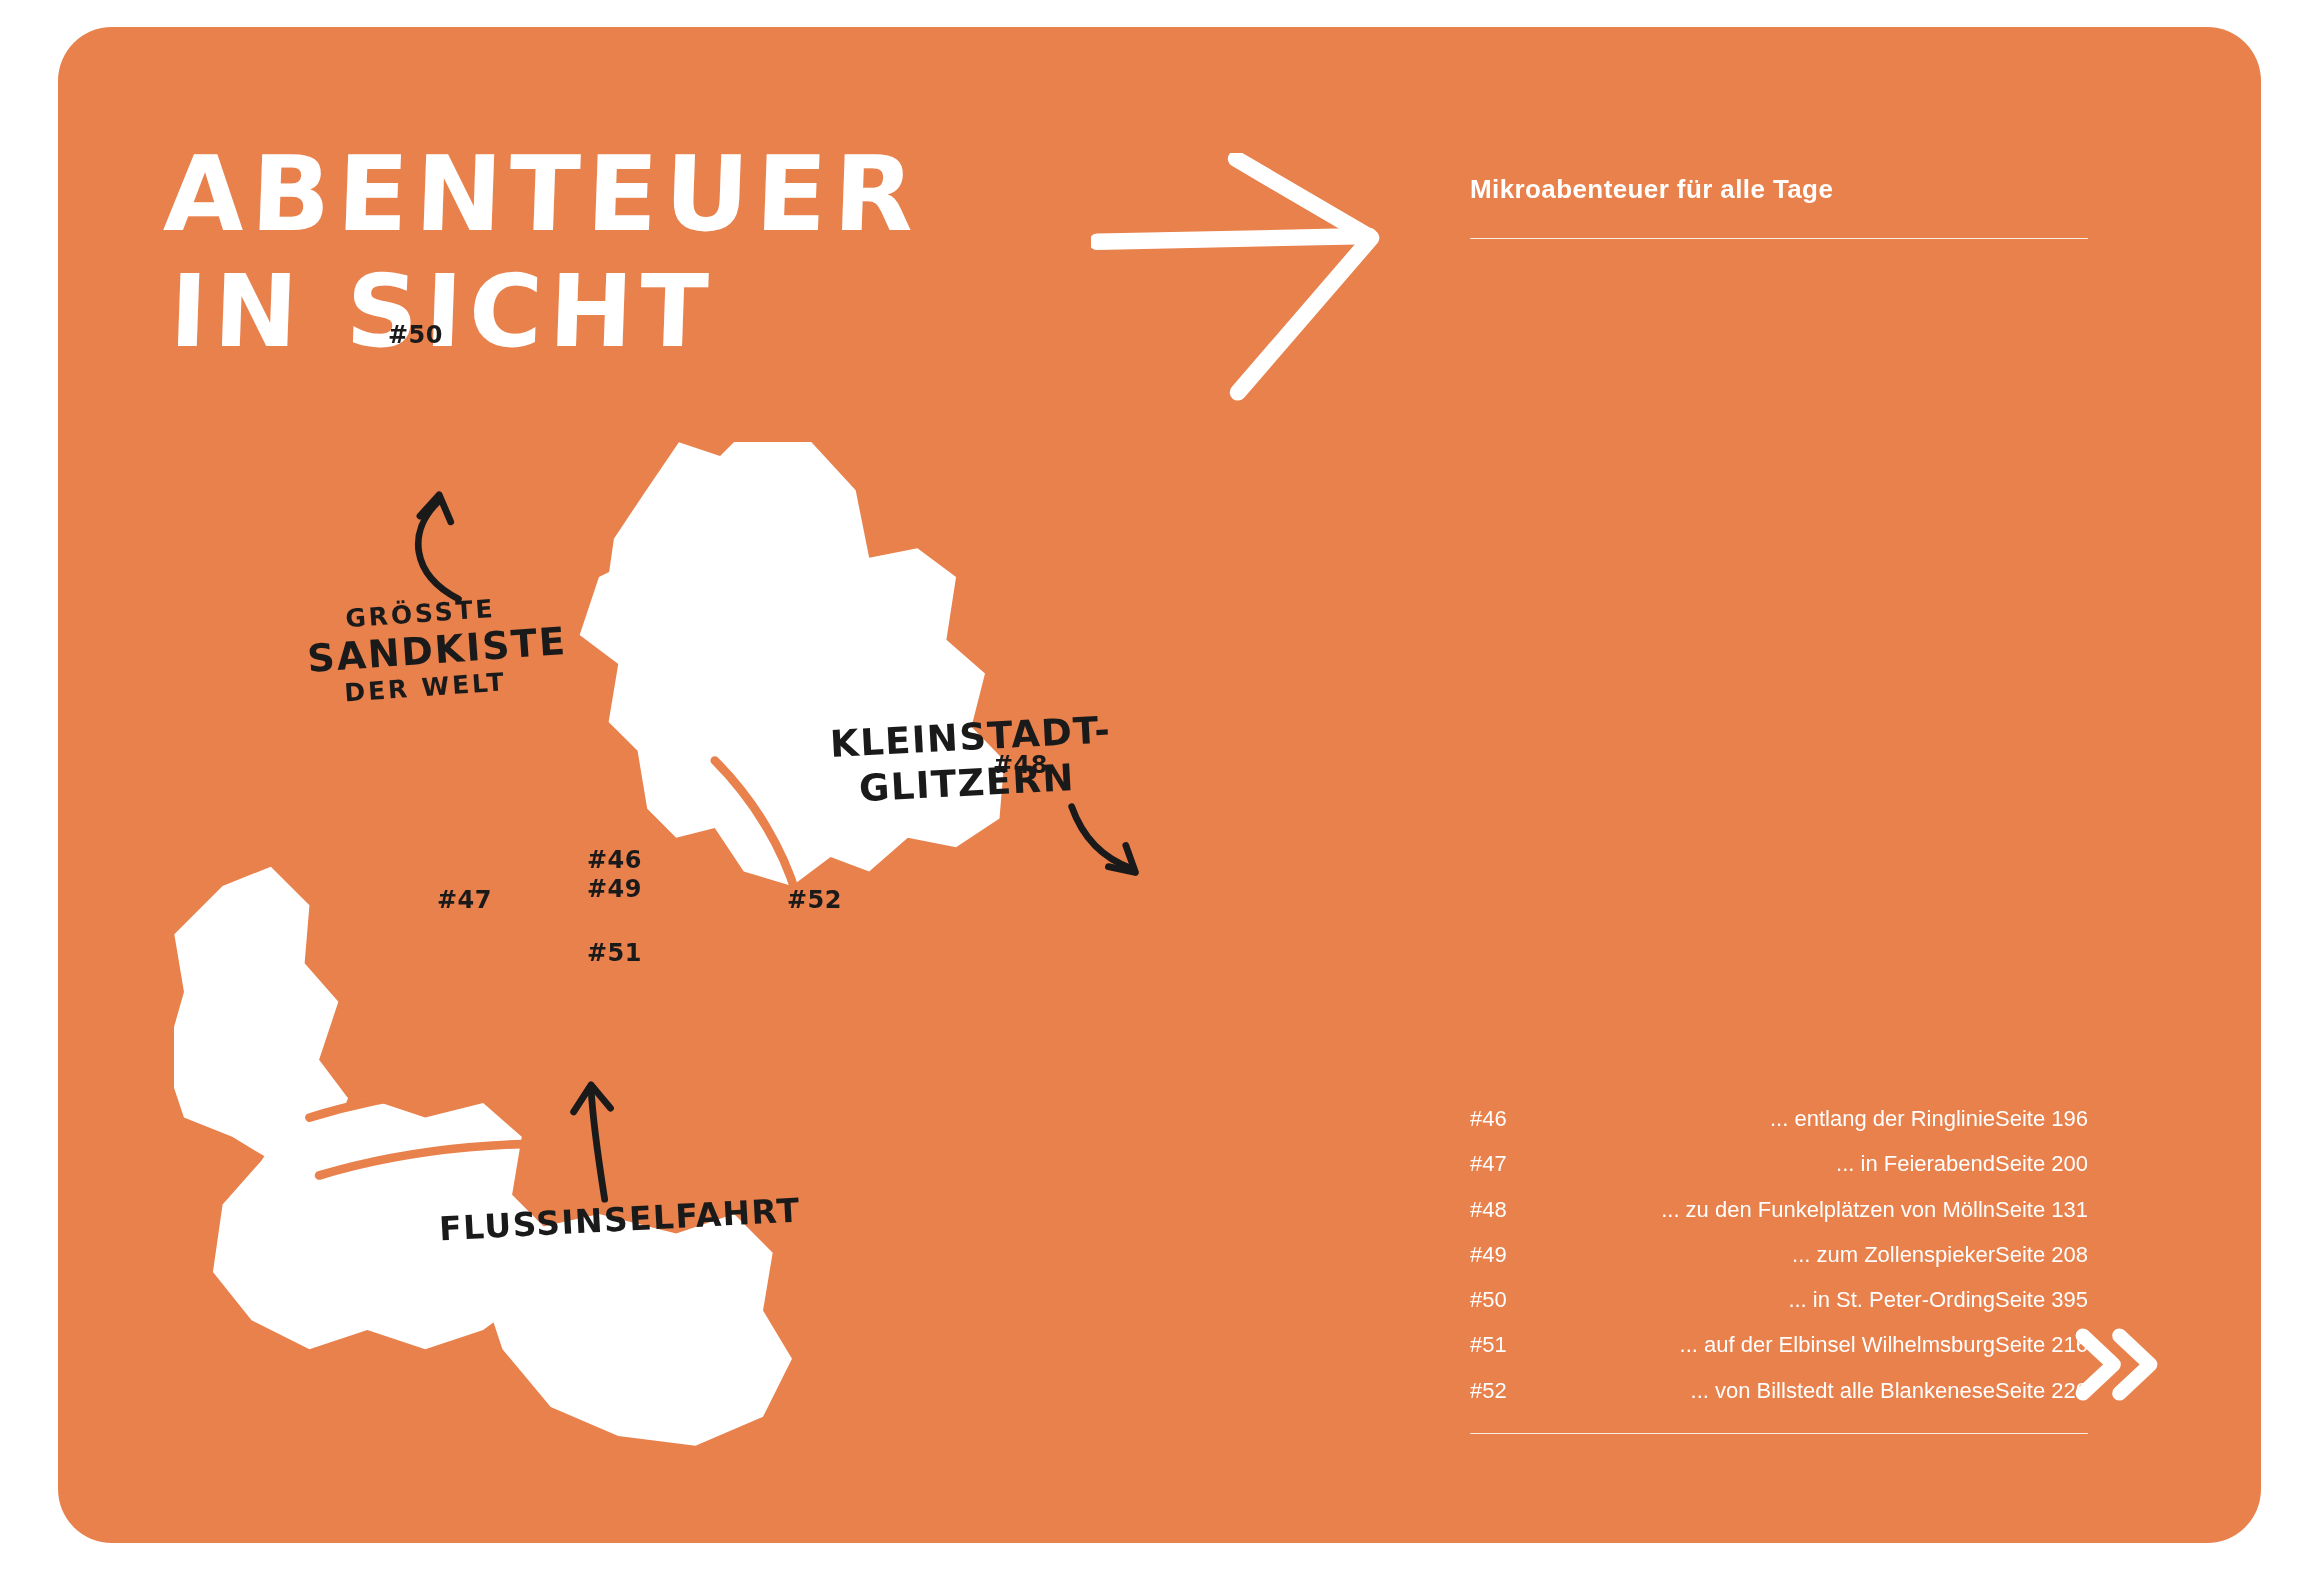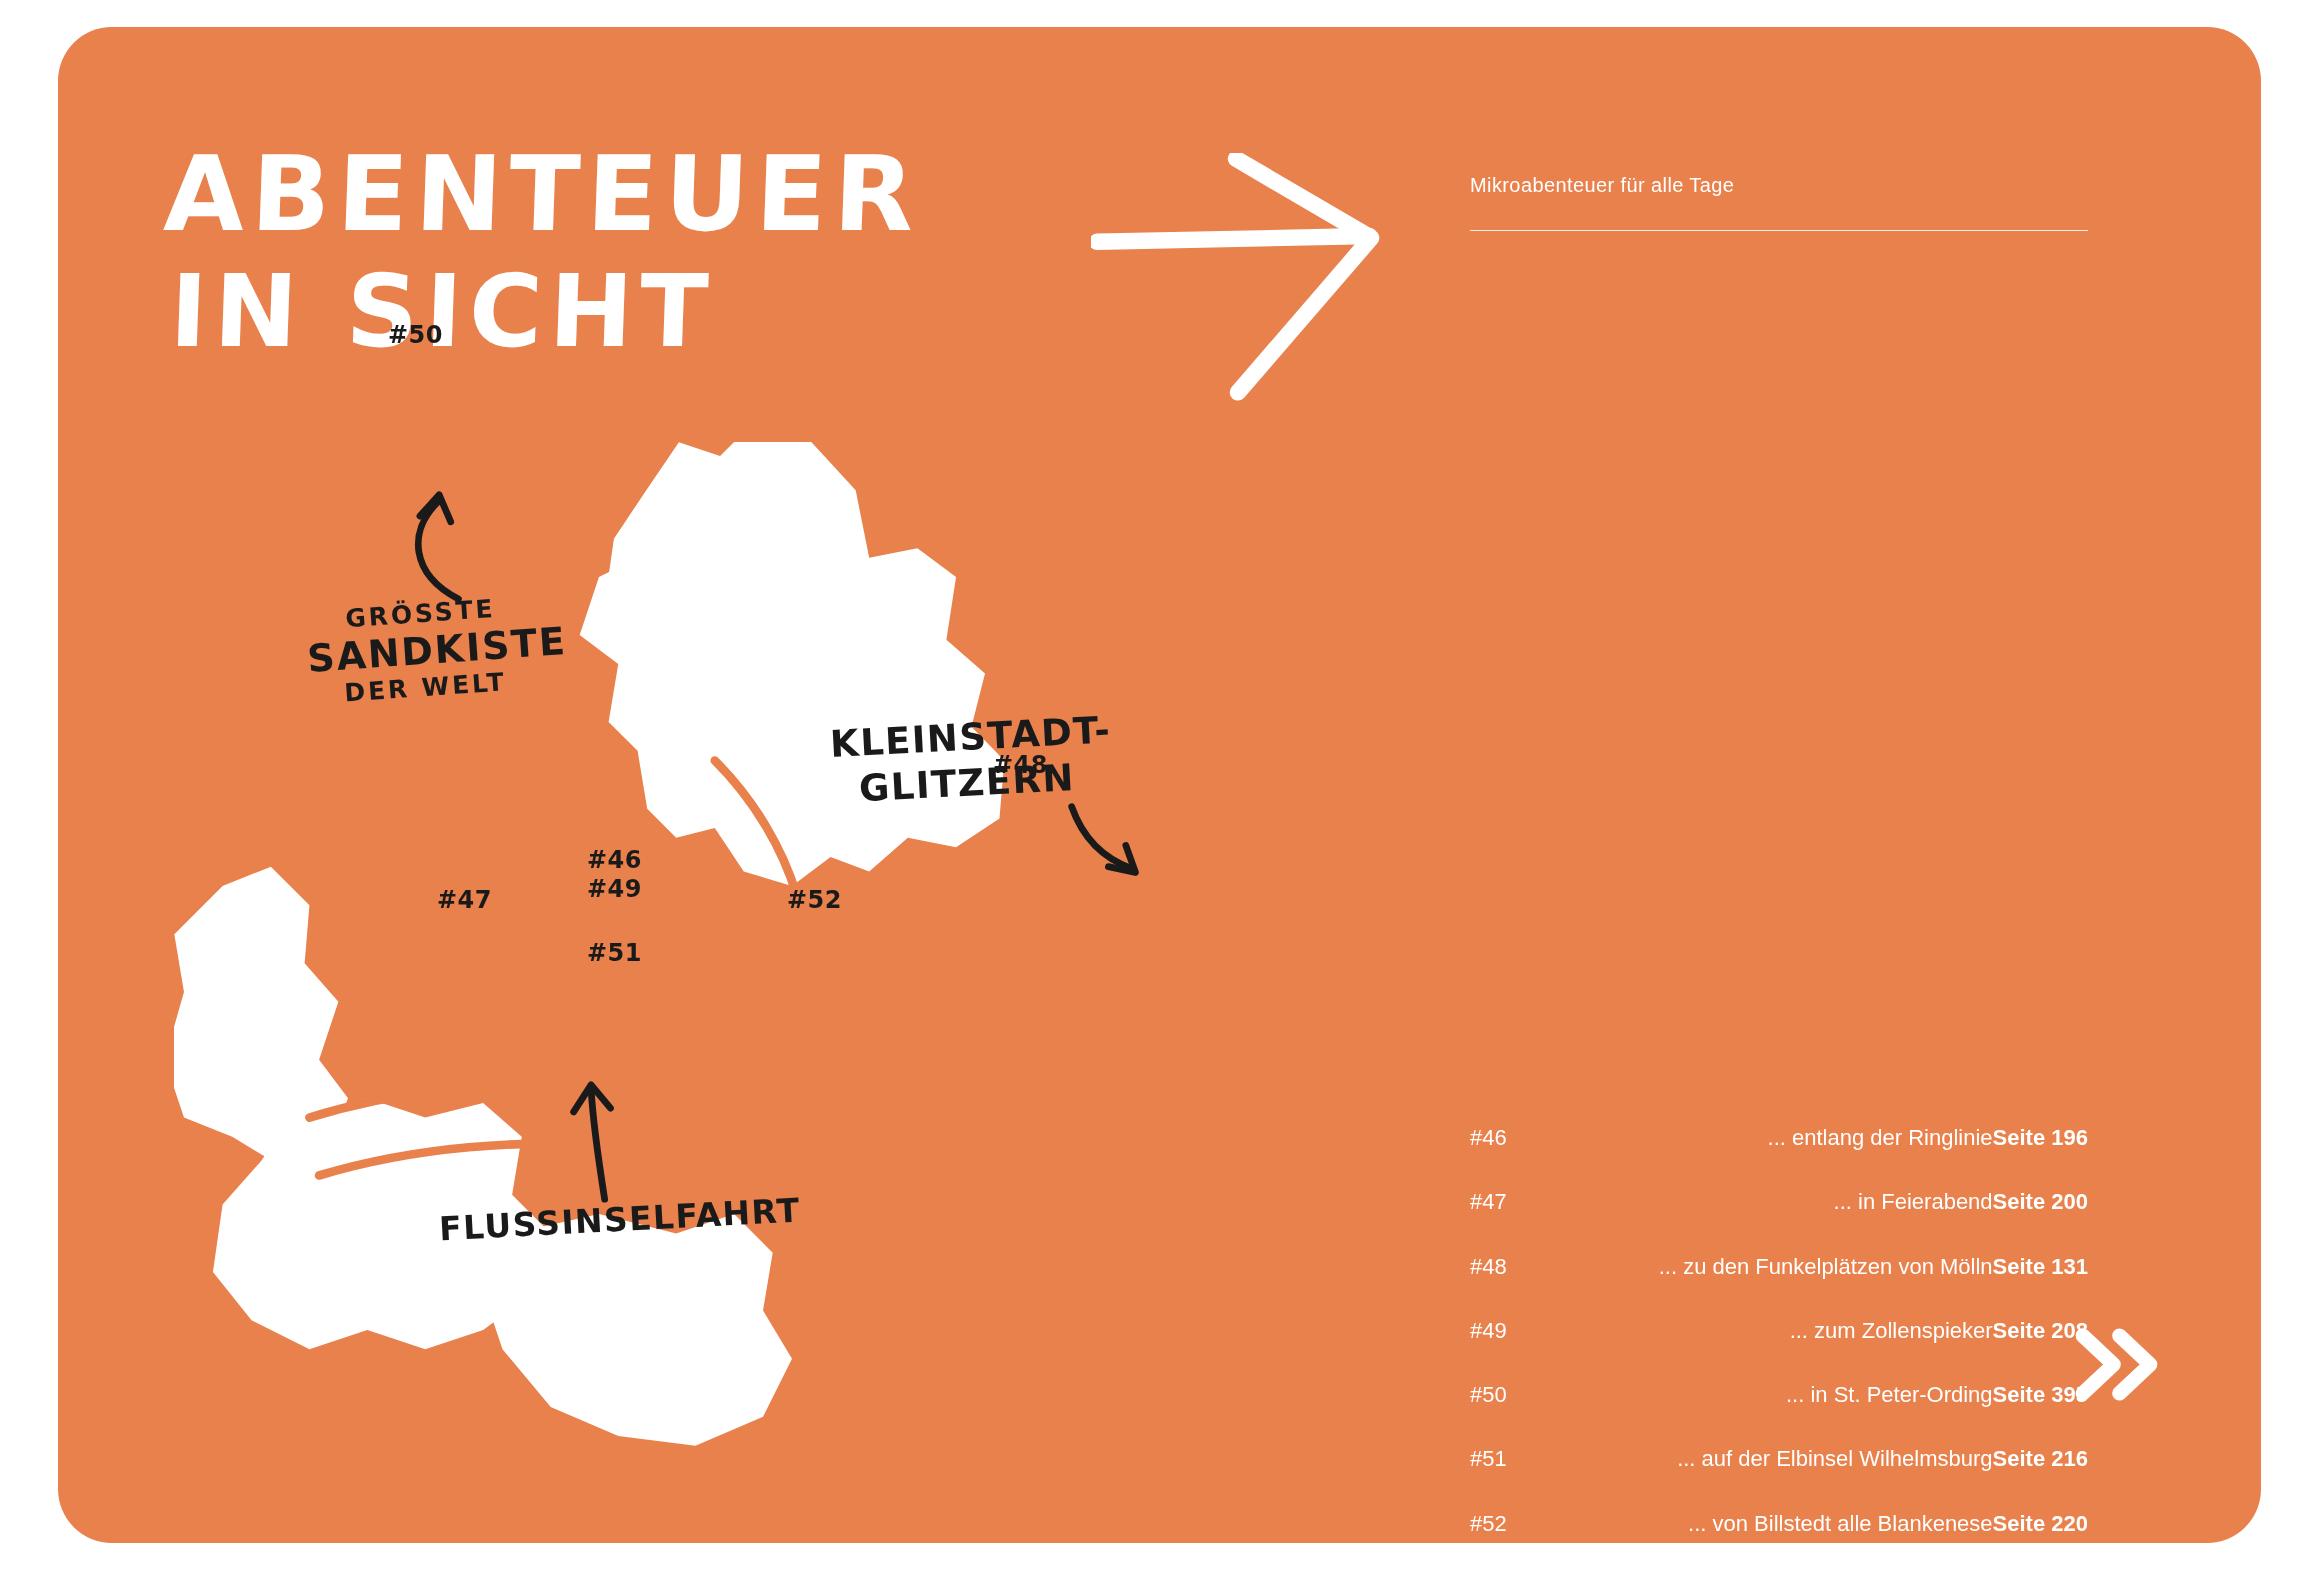--- a/index.html
+++ b/index.html
@@ -60,23 +60,24 @@
 
   
   .intro {
     position: absolute;
     left: 1412px;
     top: 147px;
     width: 618px;
     color: #ffffff;
   }
   .intro-title {
-    font-size: 20px;
+    font-size: 26px;
     letter-spacing: 0.4px;
     margin-bottom: 31px;
+    font-weight: bold;
   }
   .intro-body {
     font-size: 24px;
     font-style: italic;
     line-height: 1.62;
   }
   .intro-rule {
     margin-top: 33px;
     height: 1px;
     background: rgba(255,255,255,.85);
@@ -150,21 +151,21 @@
     color: #ffffff;
   }
   .index-row {
     display: flex;
     align-items: baseline;
     font-size: 22px;
     margin-bottom: 19.3px;
   }
   .idx-num { width: 70px; flex: 0 0 70px; }
   .idx-text { flex: 1 1 auto; text-align: right; }
-  .idx-page { flex: 0 0 auto; font-weight: bold; white-space: nowrap; margin-top: 19px; }
+  .idx-page { flex: 0 0 auto; font-weight: normal; white-space: nowrap; }
   .index-rule {
     margin-top: 29px;
     height: 1px;
     background: rgba(255,255,255,.85);
     width: 100%;
   }
 
   
   .chevrons {
     position: absolute;

